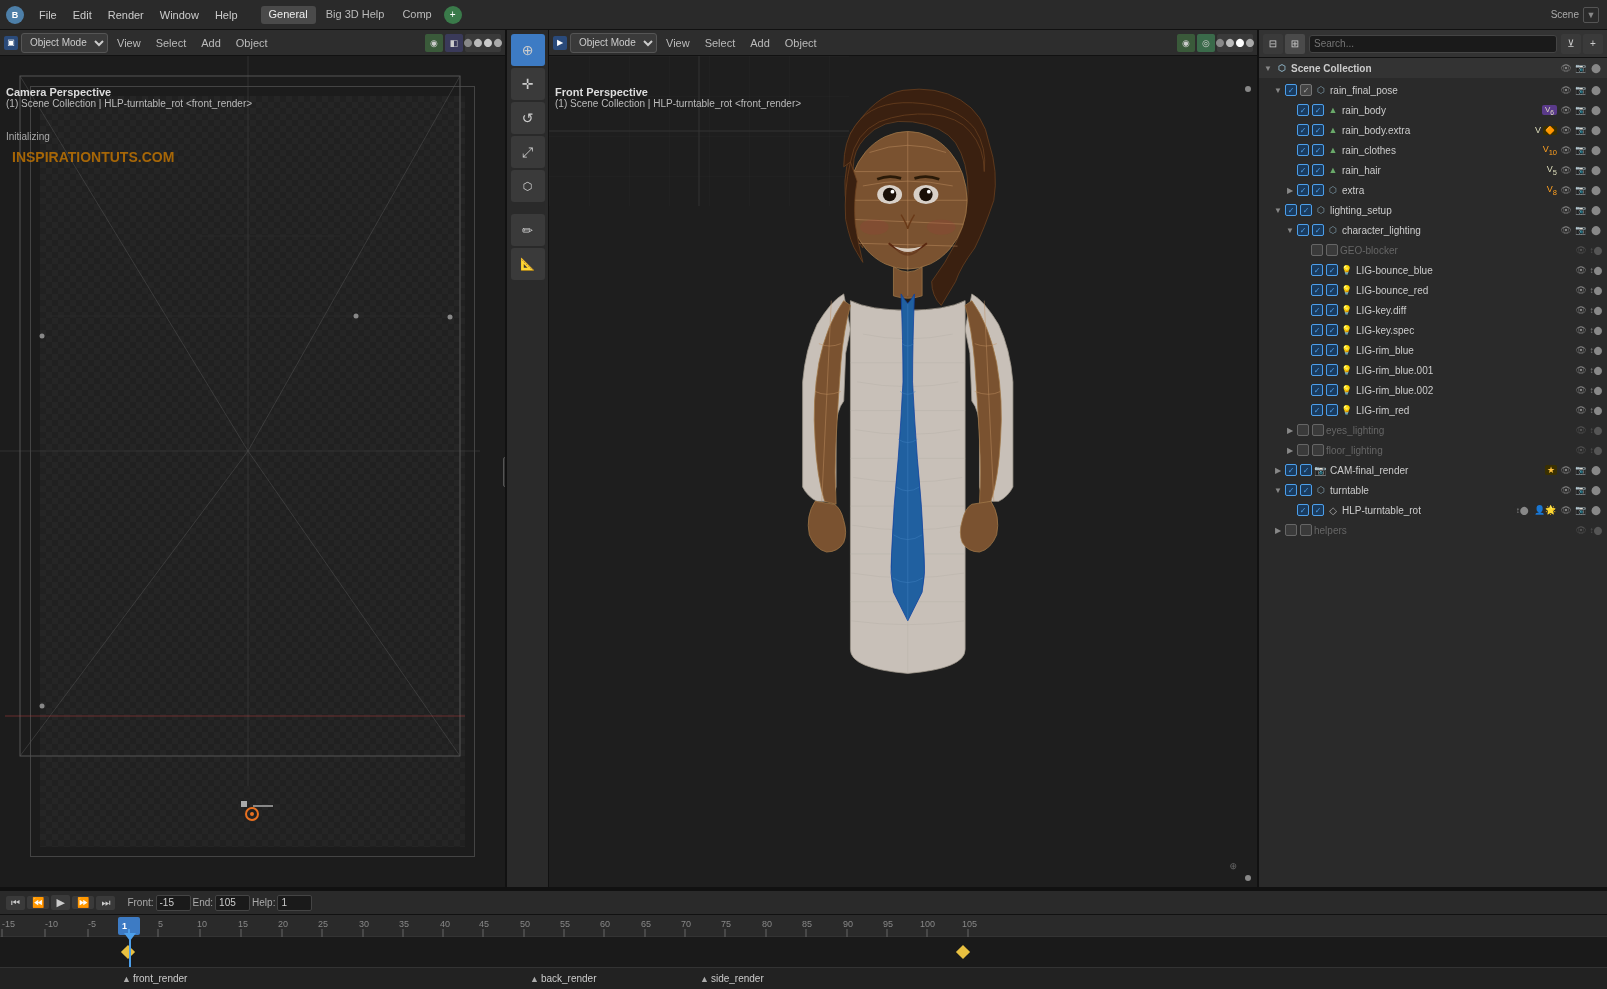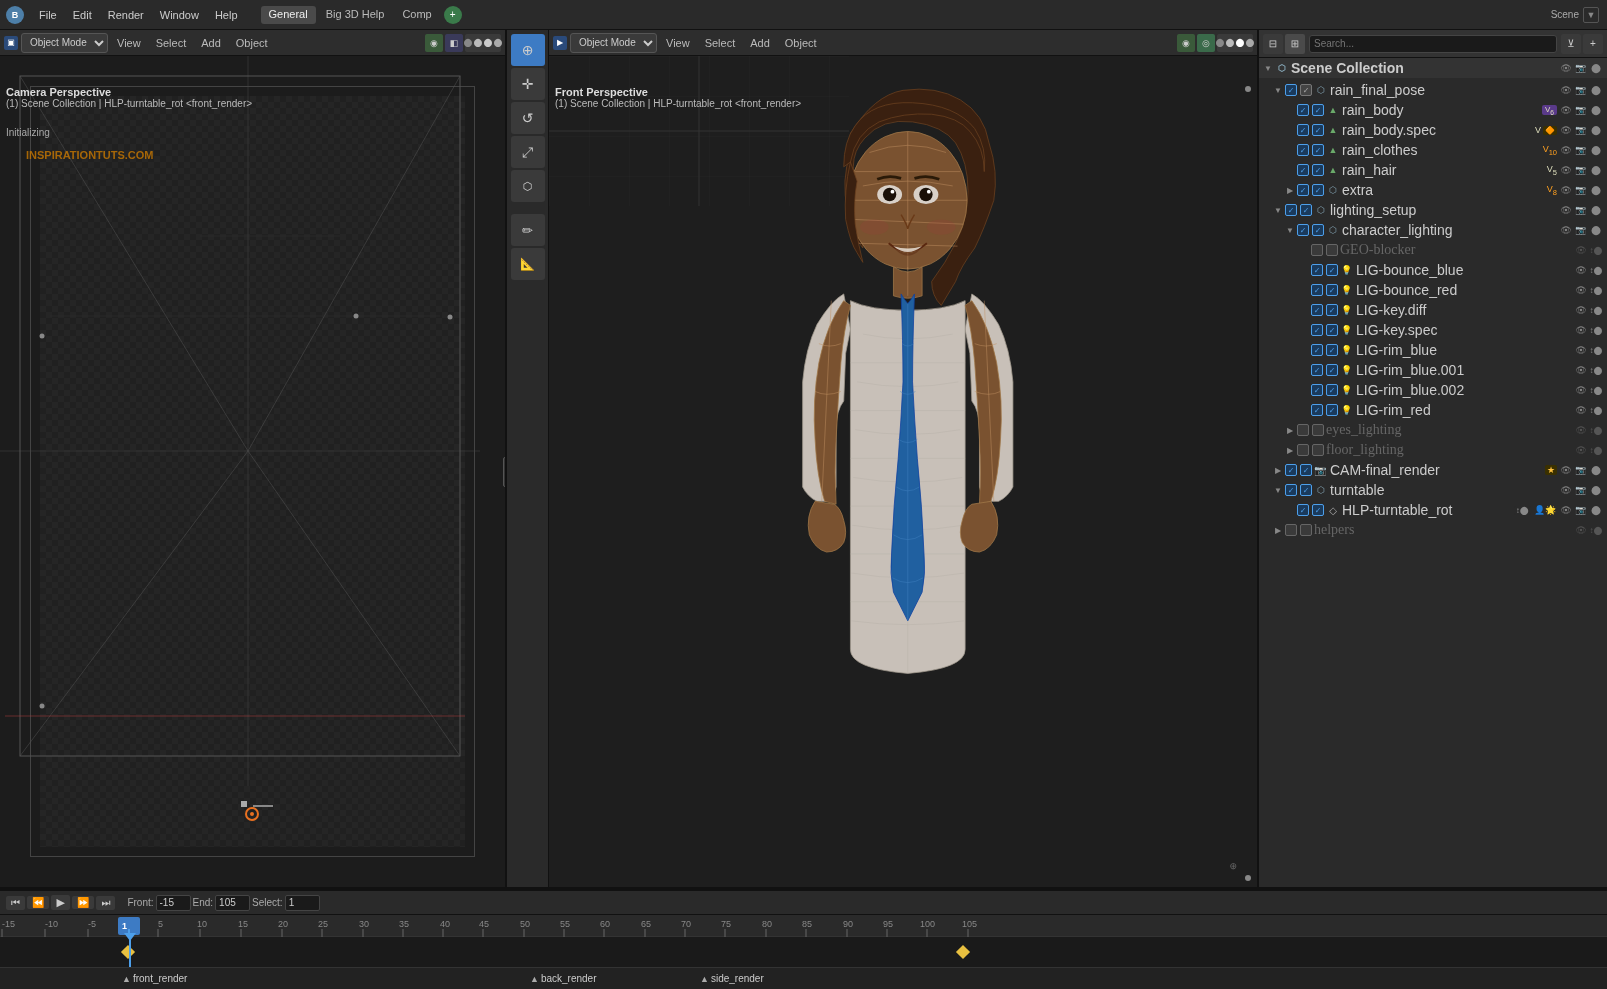--- a/index.html
+++ b/index.html
@@ -261,27 +261,27 @@
     }
     .tree-checkbox.checked { background: #1a3a5c; border-color: #4d9fea; }
     .tree-icon {
       width: 14px; height: 14px;
       flex-shrink: 0;
       display: flex; align-items: center; justify-content: center;
       font-size: 9px;
     }
     .tree-label {
       flex: 1;
-      font-size: 14px;
+      font-size: 10px;
       color: #ccc;
       overflow: hidden;
       text-overflow: ellipsis;
       white-space: nowrap;
     }
-    .tree-label.muted { color: #888; font-family: Liberation Serif, serif; }
+    .tree-label.muted { color: #888; }
     .tree-actions {
       display: flex; gap: 1px; margin-left: auto;
     }
     .tree-action-btn {
       width: 14px; height: 14px;
       background: transparent;
       border: none;
       color: #888;
       cursor: pointer;
       font-size: 9px;
@@ -439,21 +439,21 @@
 
         <div style="position:absolute;bottom:80px;left:241px;width:6px;height:6px;background:#aaa;border-radius:50;"></div>
 
         <div style="position:absolute;bottom:80px;left:253px;width:20px;height:2px;background:#888;"></div>
 
         <div class="camera-pivot"></div>
 
         <div class="vp-info-overlay">
           <div class="vp-title">Camera Perspective</div>
           <div class="vp-subtitle">(1) Scene Collection | HLP-turntable_rot &lt;front_render&gt;</div>
-          <div class="vp-watermark" style="position:relative;margin-top:4px;color:rgba(200,120,0,0.8);font-size:11px;font-weight:bold;margin-left:14px;">INSPIRATIONTUTS.COM</div>
+          <div class="vp-watermark" style="position:relative;margin-top:4px;color:rgba(200,120,0,0.8);font-size:14px;font-weight:bold;">INSPIRATIONTUTS.COM</div>
           <div style="font-size:10px;color:#aaa;margin-top:2px;">Initializing</div>
         </div>
 
         <div class="vp-collapse-btn">‹</div>
       </div>
     </div>
 
     <div class="mid-side-tools">
       <div class="tool-btn active">⊕</div>
       <div class="tool-btn">✛</div>
@@ -670,21 +670,21 @@
             <button class="tree-action-btn">⬤</button>
           </div>
         </div>
 
         <div class="tree-item">
           <span class="tree-indent" style="width:20px;"></span>
           <span class="tree-arrow" style="color:transparent;">▶</span>
           <div class="tree-checkbox checked"></div>
           <div class="tree-checkbox checked" style="margin-left:1px;"></div>
           <span class="tree-icon" style="color:#6aaa6a;">▲</span>
-          <span class="tree-label">rain_body.spec</span>
+          <span class="tree-label">rain_body.extra</span>
           <span style="font-size:9px;color:#ddb;margin-left:2px;">V</span>
           <span style="font-size:8px;color:#c09040;background:#3a3000;border-radius:2px;padding:0 2px;">🔶</span>
           <div class="tree-actions">
             <button class="tree-action-btn">👁</button>
             <button class="tree-action-btn">📷</button>
             <button class="tree-action-btn">⬤</button>
           </div>
         </div>
 
         <div class="tree-item">
@@ -969,21 +969,21 @@
         <button style="background:#3a3a3a;border:none;color:#ccc;padding:1px 5px;border-radius:2px;cursor:pointer;font-size:10px;">⏪</button>
         <button style="background:#3a3a3a;border:none;color:#ccc;padding:1px 5px;border-radius:2px;cursor:pointer;font-size:11px;">▶</button>
         <button style="background:#3a3a3a;border:none;color:#ccc;padding:1px 5px;border-radius:2px;cursor:pointer;font-size:10px;">⏩</button>
         <button style="background:#3a3a3a;border:none;color:#ccc;padding:1px 5px;border-radius:2px;cursor:pointer;font-size:10px;">⏭</button>
       </div>
       <div style="display:flex;gap:2px;align-items:center;margin-left:8px;">
         <span style="font-size:10px;color:#aaa;">Front:</span>
         <input style="width: 35px; background: rgb(26, 26, 26); border: 1px solid rgb(68, 68, 68); color: rgb(204, 204, 204); border-radius: 2px; padding: 0px 3px; font-size: 10px; height: 16px;" value="-15">
         <span style="font-size:10px;color:#aaa;">End:</span>
         <input style="width: 35px; background: rgb(26, 26, 26); border: 1px solid rgb(68, 68, 68); color: rgb(204, 204, 204); border-radius: 2px; padding: 0px 3px; font-size: 10px; height: 16px;" value="105">
-        <span style="font-size:10px;color:#aaa;">Select:</span>
+        <span style="font-size:10px;color:#aaa;">Help:</span>
         <input style="width: 35px; background: rgb(26, 26, 26); border: 1px solid rgb(68, 68, 68); color: rgb(204, 204, 204); border-radius: 2px; padding: 0px 3px; font-size: 10px; height: 16px;" value="1">
       </div>
     </div>
 
     <div style="flex:1;position:relative;overflow:hidden;">
 
       <div style="position:absolute;top:0;left:0;right:0;height:22px;background:#2a2a2a;border-bottom:1px solid #333;z-index:5;">
         <svg width="100%" height="22">
 
           <g fill="#888" font-size="9">

